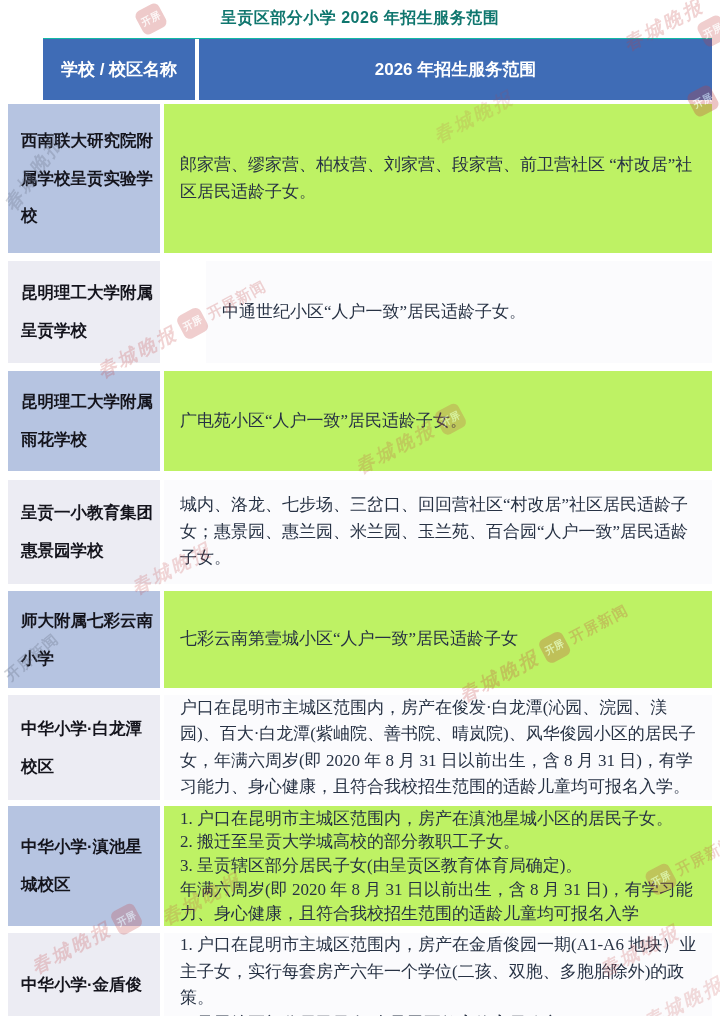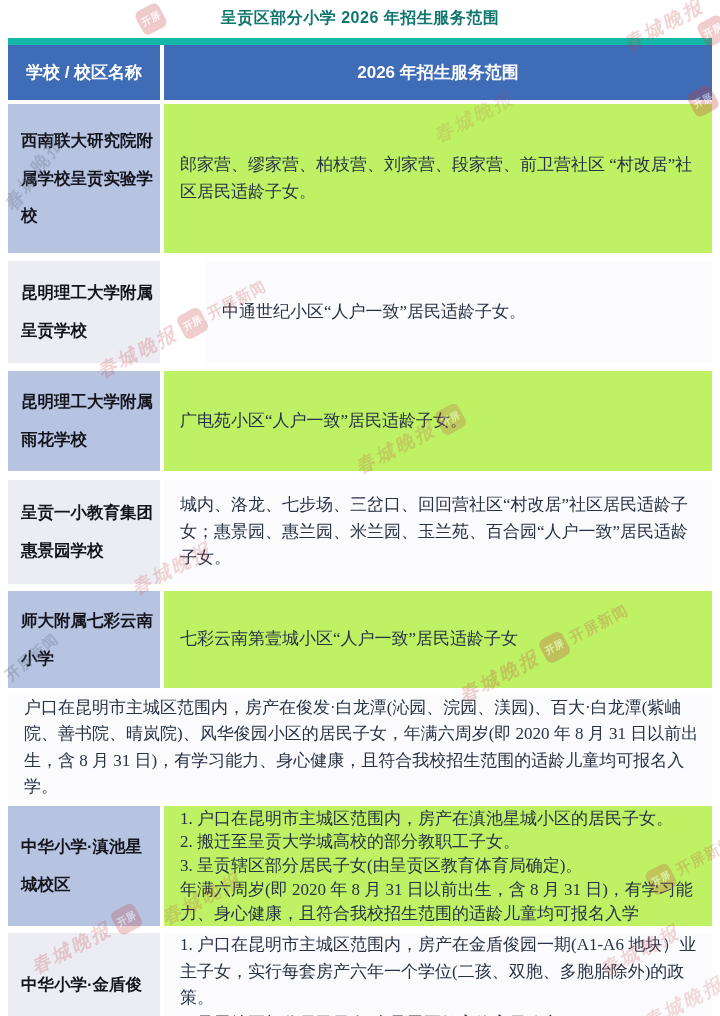--- a/index.html
+++ b/index.html
@@ -9,21 +9,21 @@
   }
   .page-title{
     text-align:center;font-size:16px;font-weight:bold;color:#0f766e;
     padding-top:8px;letter-spacing:0.5px;position:relative;z-index:2;
   }
   .table{position:absolute;left:8px;top:38px;width:704px;z-index:1;}
   .trow{display:flex;gap:4px;box-sizing:border-box;}
   .c1{width:152px;flex:none;box-sizing:border-box;display:flex;align-items:center;}
   .c2{flex:1;box-sizing:border-box;display:flex;align-items:center;}
   
-  .thead{height:62px;margin-bottom:4px;border-top:7px solid #14b8a6;}
+  .thead{height:62px;margin-bottom:4px;border-top:1px solid #14b8a6;margin-left:35px;}
   .thead .c1,.thead .c2{
     background:#3f6cb6;color:#ffffff;font-weight:bold;font-size:17px;
     justify-content:center;text-align:center;
   }
   
   .drow .c1{
     font-weight:bold;font-size:16.5px;line-height:2.3;color:#14141c;
     padding-left:13px;padding-right:2px;
   }
   .drow .c2{
@@ -117,20 +117,23 @@
   <div class="trow drow blue r4">
     <div class="c1">
       <span>师大附属七彩云南小学</span>
     </div>
     <div class="c2">
       <span>七彩云南第壹城小区“人户一致”居民适龄子女</span>
     </div>
   </div>
 
   <div class="trow drow light r5">
+    <div class="c1">
+      <span>中华小学·白龙潭校区</span>
+    </div>
     <div class="c2">
       <span>户口在昆明市主城区范围内，房产在俊发·白龙潭(沁园、浣园、渼园)、百大·白龙潭(紫岫院、善书院、晴岚院)、风华俊园小区的居民子女，年满六周岁(即 2020 年 8 月 31 日以前出生，含 8 月 31 日)，有学习能力、身心健康，且符合我校招生范围的适龄儿童均可报名入学。</span>
     </div>
   </div>
 
   <div class="trow drow blue tight r6">
     <div class="c1">
       <span>中华小学·滇池星城校区</span>
     </div>
     <div class="c2">

